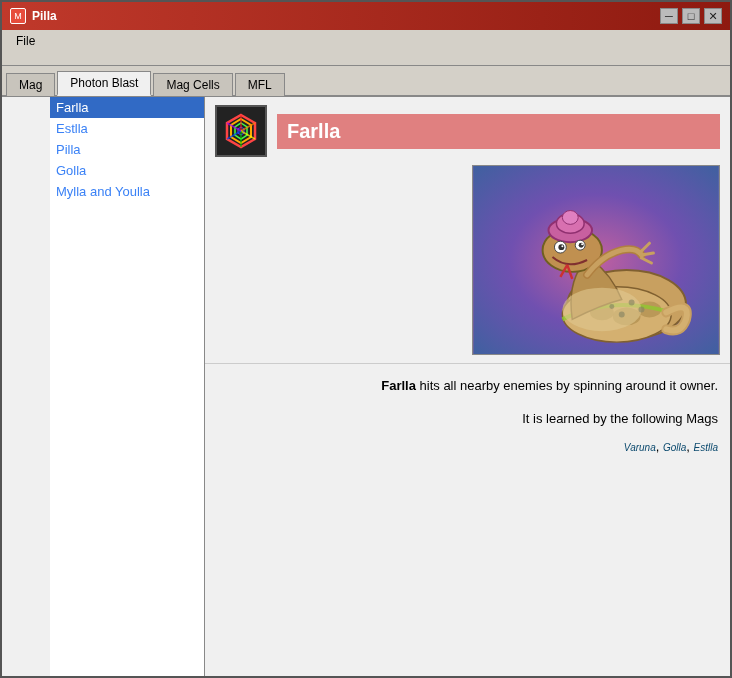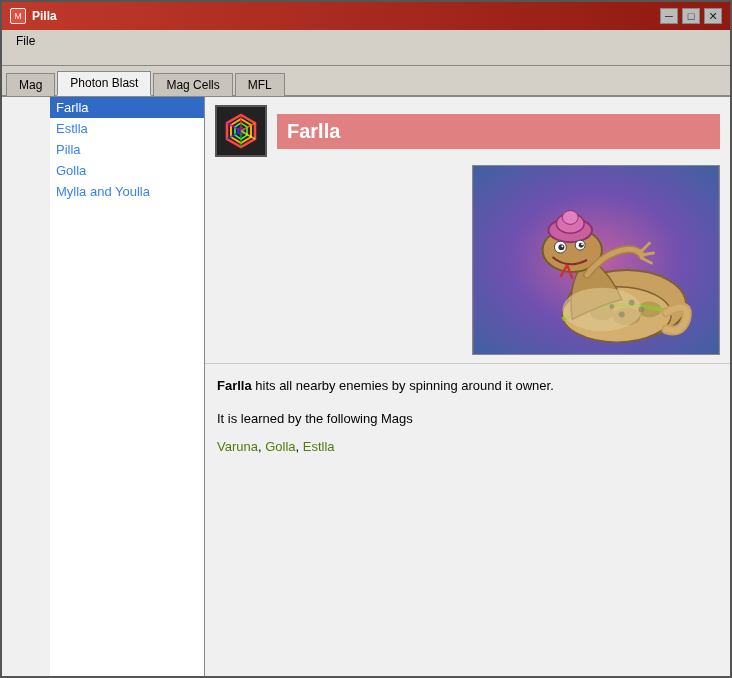--- a/index.html
+++ b/index.html
@@ -205,33 +205,35 @@
       width: 100%;
       height: 100%;
     }
 
     .pb-description {
       padding: 10px 12px;
       border-top: 1px solid #ccc;
       background: #f0f0f0;
       font-size: 13px;
       line-height: 1.8;
+      text-align: right;
     }
 
     .pb-description .name-bold { font-weight: bold; }
 
     .pb-mags-list {
       margin-top: 4px;
     }
 
     .pb-mags-link {
-      color: #4d7c0f;
-      font-size: 13px;
+      color: #0c4a6e;
+      font-size: 10px;
       cursor: pointer;
       text-decoration: none;
+      font-style: italic;
     }
 
     .hex-ring {
       width: 38px;
       height: 38px;
     }
 
     
     .sidebar::-webkit-scrollbar { width: 16px; }
     .sidebar::-webkit-scrollbar-track { background: #f0f0f0; border: 1px solid #ccc; }

